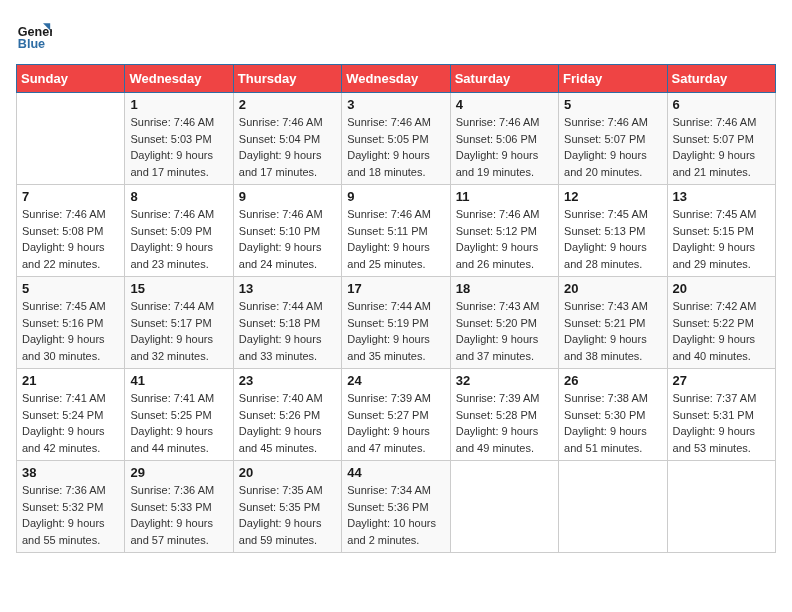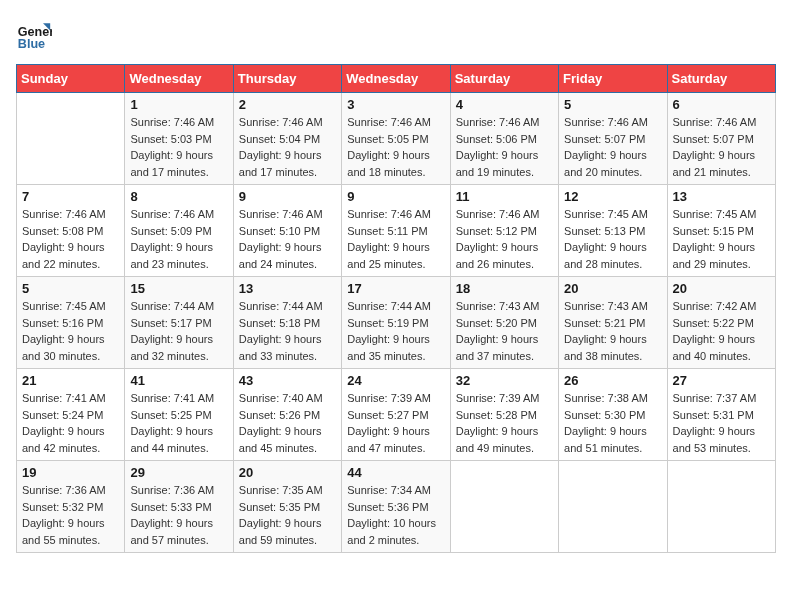--- a/index.html
+++ b/index.html
@@ -198,21 +198,21 @@
       <tr>
         <td>
           <span class="day-num">21</span>
           <div class="day-info">Sunrise: 7:41 AM<br>Sunset: 5:24 PM<br>Daylight: 9 hours<br>and 42 minutes.</div>
         </td>
         <td>
           <span class="day-num">41</span>
           <div class="day-info">Sunrise: 7:41 AM<br>Sunset: 5:25 PM<br>Daylight: 9 hours<br>and 44 minutes.</div>
         </td>
         <td>
-          <span class="day-num">43</span>
+          <span class="day-num">23</span>
           <div class="day-info">Sunrise: 7:40 AM<br>Sunset: 5:26 PM<br>Daylight: 9 hours<br>and 45 minutes.</div>
         </td>
         <td>
           <span class="day-num">24</span>
           <div class="day-info">Sunrise: 7:39 AM<br>Sunset: 5:27 PM<br>Daylight: 9 hours<br>and 47 minutes.</div>
         </td>
         <td>
           <span class="day-num">32</span>
           <div class="day-info">Sunrise: 7:39 AM<br>Sunset: 5:28 PM<br>Daylight: 9 hours<br>and 49 minutes.</div>
         </td>
@@ -220,21 +220,21 @@
           <span class="day-num">26</span>
           <div class="day-info">Sunrise: 7:38 AM<br>Sunset: 5:30 PM<br>Daylight: 9 hours<br>and 51 minutes.</div>
         </td>
         <td>
           <span class="day-num">27</span>
           <div class="day-info">Sunrise: 7:37 AM<br>Sunset: 5:31 PM<br>Daylight: 9 hours<br>and 53 minutes.</div>
         </td>
       </tr>
       <tr>
         <td>
-          <span class="day-num">19</span>
+          <span class="day-num">38</span>
           <div class="day-info">Sunrise: 7:36 AM<br>Sunset: 5:32 PM<br>Daylight: 9 hours<br>and 55 minutes.</div>
         </td>
         <td>
           <span class="day-num">29</span>
           <div class="day-info">Sunrise: 7:36 AM<br>Sunset: 5:33 PM<br>Daylight: 9 hours<br>and 57 minutes.</div>
         </td>
         <td>
           <span class="day-num">20</span>
           <div class="day-info">Sunrise: 7:35 AM<br>Sunset: 5:35 PM<br>Daylight: 9 hours<br>and 59 minutes.</div>
         </td>

